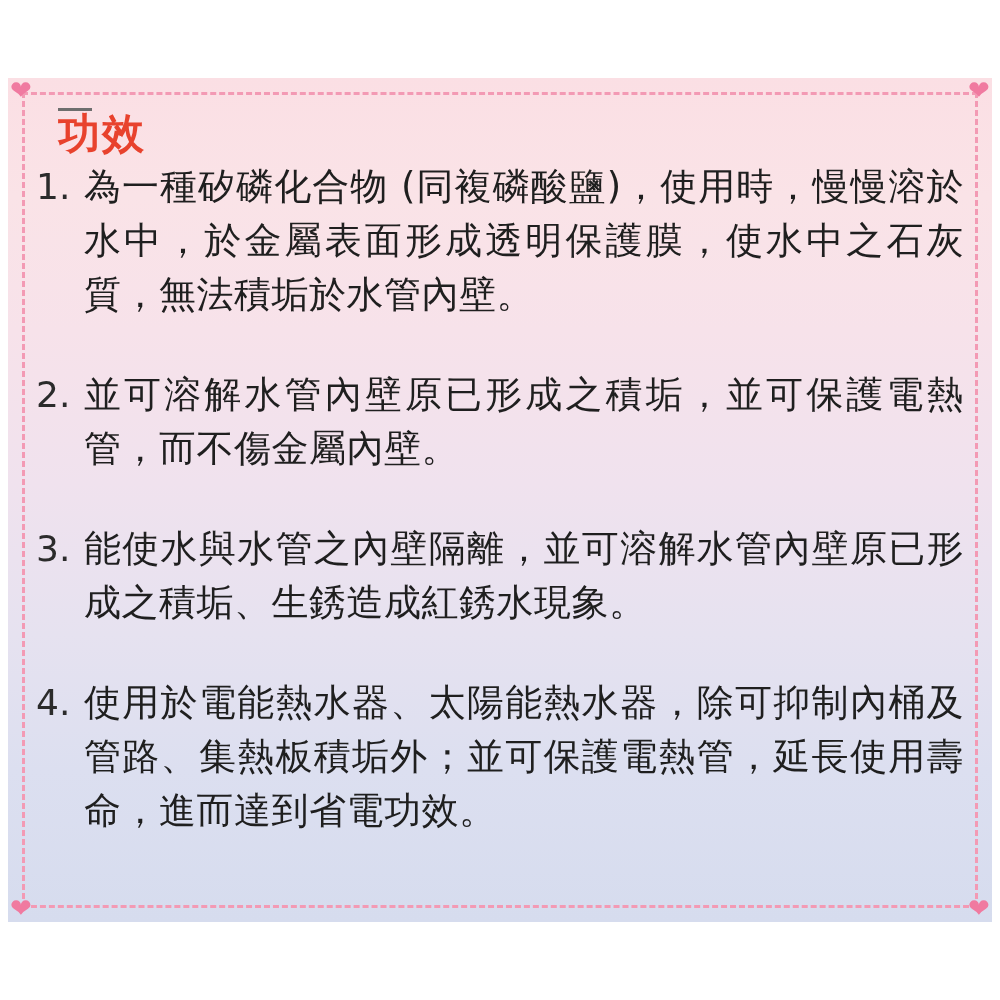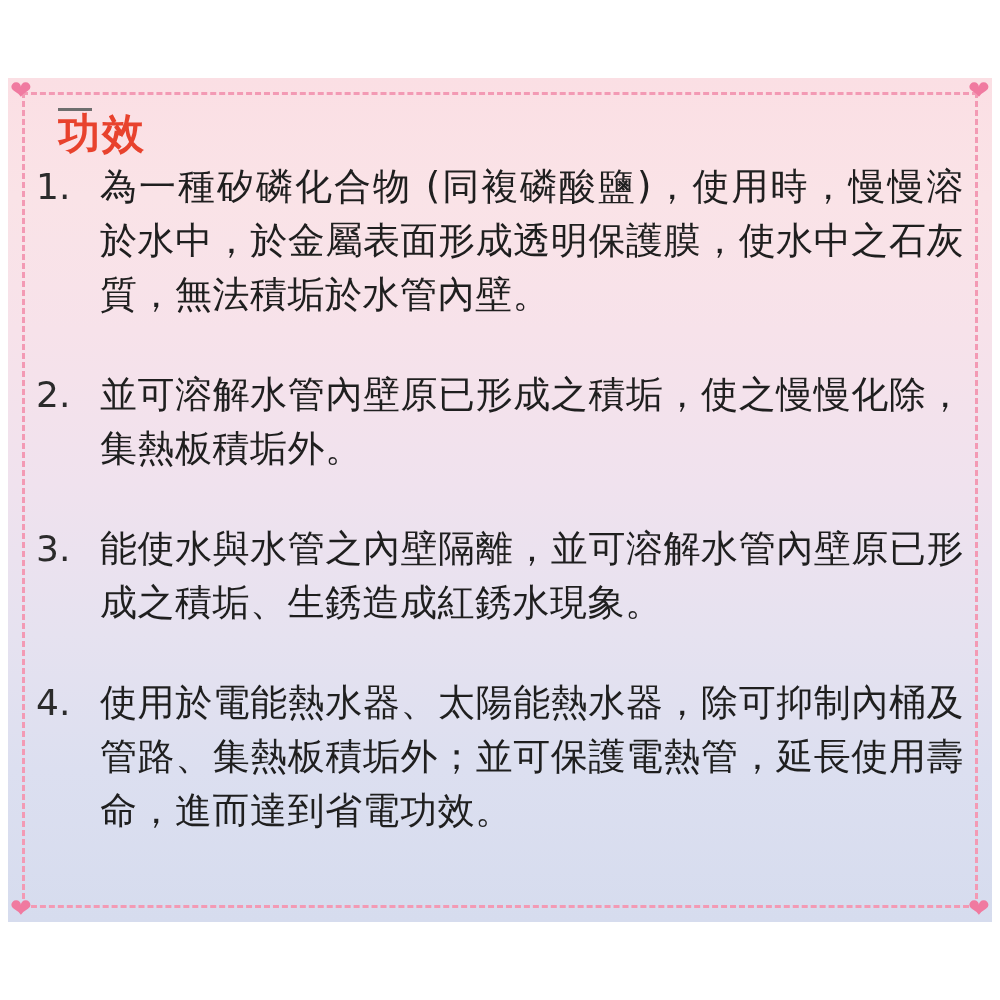--- a/index.html
+++ b/index.html
@@ -124,21 +124,20 @@
   }
   .text {
     flex: 1 1 auto;
     font-size: 37px;
     line-height: 54px;
     color: #1f1f1f;
     letter-spacing: 0.5px;
     text-align: justify;
     text-justify: inter-character;
     word-break: break-all;
-    margin-left: 16px;
   }
 </style>
 </head>
 <body>
 
 <div class="poster">
 
   <div class="panel"></div>
 
   <div class="dash-frame"></div>
@@ -155,21 +154,21 @@
       <div class="title">功效</div>
     </div>
 
     <ul class="list">
       <li class="item">
         <span class="num">1.</span>
         <span class="text">為一種矽磷化合物 (同複磷酸鹽)，使用時，慢慢溶於水中，於金屬表面形成透明保護膜，使水中之石灰質，無法積垢於水管內壁。</span>
       </li>
       <li class="item">
         <span class="num">2.</span>
-        <span class="text">並可溶解水管內壁原已形成之積垢，使之慢慢化除，集熱板積垢外。</span>
+        <span class="text">並可溶解水管內壁原已形成之積垢，並可保護電熱管，而不傷金屬內壁。</span>
       </li>
       <li class="item">
         <span class="num">3.</span>
         <span class="text">能使水與水管之內壁隔離，並可溶解水管內壁原已形成之積垢、生銹造成紅銹水現象。</span>
       </li>
       <li class="item">
         <span class="num">4.</span>
         <span class="text">使用於電能熱水器、太陽能熱水器，除可抑制內桶及管路、集熱板積垢外；並可保護電熱管，延長使用壽命，進而達到省電功效。</span>
       </li>
     </ul>

